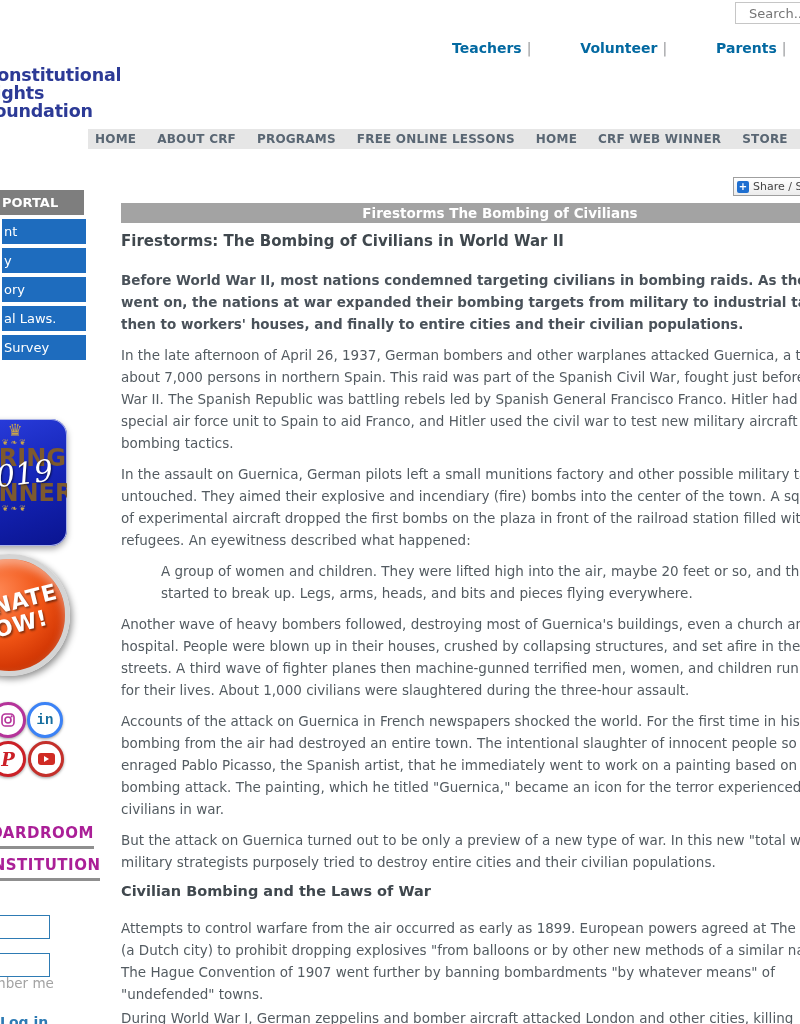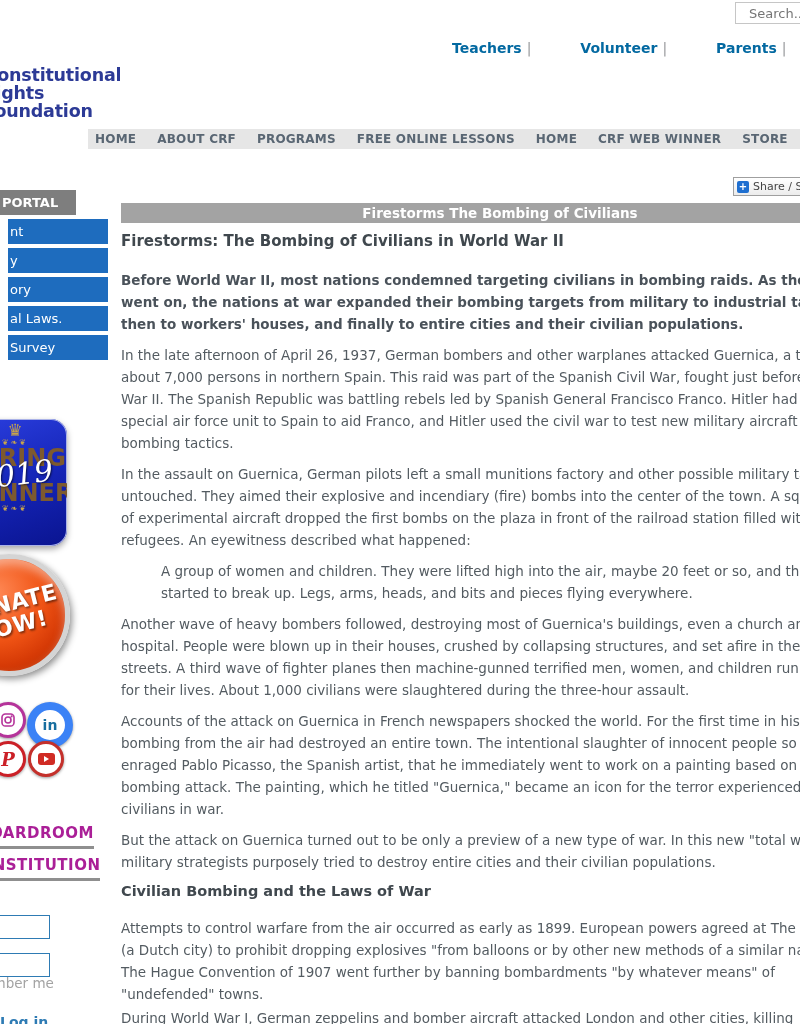--- a/index.html
+++ b/index.html
@@ -23,24 +23,24 @@
       letter-spacing:.2px;white-space:nowrap;cursor:pointer;}
 
   
   .share-btn{position:absolute;left:733px;top:177px;height:17px;display:flex;
       align-items:center;gap:4px;border:1px solid #9f9f9f;background:linear-gradient(#fff,#ececec);
       padding:0 6px 0 3px;font-size:11px;color:#444;white-space:nowrap;cursor:pointer;}
   .share-ico{width:12px;height:12px;background:#1f6fd0;border-radius:2px;color:#fff;
       font-size:10px;font-weight:bold;line-height:12px;text-align:center;display:inline-block;}
 
   
-  .portal-header{position:absolute;left:0;top:190px;width:76px;height:25px;background:#7e7e7e;
+  .portal-header{position:absolute;left:0;top:190px;width:84px;height:25px;background:#7e7e7e;
       color:#fff;font-size:13px;font-weight:bold;line-height:25px;padding-left:2px;
       box-sizing:border-box;cursor:pointer;}
-  .side-item{position:absolute;left:8px;width:100px;height:25px;background:#1e6cbe;color:#fff;
+  .side-item{position:absolute;left:2px;width:84px;height:25px;background:#1e6cbe;color:#fff;
       font-size:13px;line-height:25px;padding-left:2px;box-sizing:border-box;cursor:pointer;}
   .si0{top:219px}.si1{top:248px}.si2{top:277px}.si3{top:306px}.si4{top:335px}
 
   
   .badge{position:absolute;left:-37px;top:419px;width:104px;height:127px;border-radius:16px;
       background:linear-gradient(160deg,#2b3fe0 0%,#1423b4 55%,#0a1490 100%);
       box-shadow:0 3px 6px rgba(0,0,0,.35), inset 0 0 0 1px #aab2e8;
       overflow:hidden;text-align:center;cursor:pointer;}
   .badge .crown{color:#c9a54a;font-size:17px;line-height:17px;margin-top:3px;}
   .badge .flourish{color:#c9a54a;font-size:8px;line-height:8px;letter-spacing:2px;}
@@ -57,21 +57,21 @@
       border:5px solid #d4d4d4;box-shadow:2px 3px 7px rgba(0,0,0,.45), inset 0 6px 10px rgba(255,255,255,.45);
       display:flex;align-items:center;justify-content:center;cursor:pointer;}
   .donate .txt{transform:rotate(-14deg);color:#fff;font-weight:bold;font-size:22px;
       line-height:23px;text-align:center;text-shadow:1px 2px 2px rgba(0,0,0,.45);letter-spacing:.5px;}
 
   
   .soc{position:absolute;width:30px;height:30px;border-radius:50%;background:#fff;
       display:flex;align-items:center;justify-content:center;box-shadow:0 1px 3px rgba(0,0,0,.4);
       cursor:pointer;box-sizing:content-box;}
   .soc-ig{left:-10px;top:702px;border:3px solid #b5339a;}
-  .soc-li{left:27px;top:702px;border:8px solid #3b82f6;}
+  .soc-li{left:27px;top:702px;border:3px solid #3b82f6;font-family:Liberation Mono, monospace;}
   .soc-pi{left:-10px;top:741px;border:3px solid #cb2027;}
   .soc-yt{left:28px;top:741px;border:3px solid #c4302b;}
   .soc .li-txt{color:#176e9f;font-weight:bold;font-size:14px;}
   .soc .pi-txt{color:#cb2027;font-weight:bold;font-size:18px;font-style:italic;
       font-family:"DejaVu Serif",serif;}
   .yt-rect{width:17px;height:12px;background:#d02b24;border-radius:3px;display:flex;
       align-items:center;justify-content:center;}
   .yt-play{width:0;height:0;border-left:5px solid #fff;border-top:3.5px solid transparent;
       border-bottom:3.5px solid transparent;}
 

